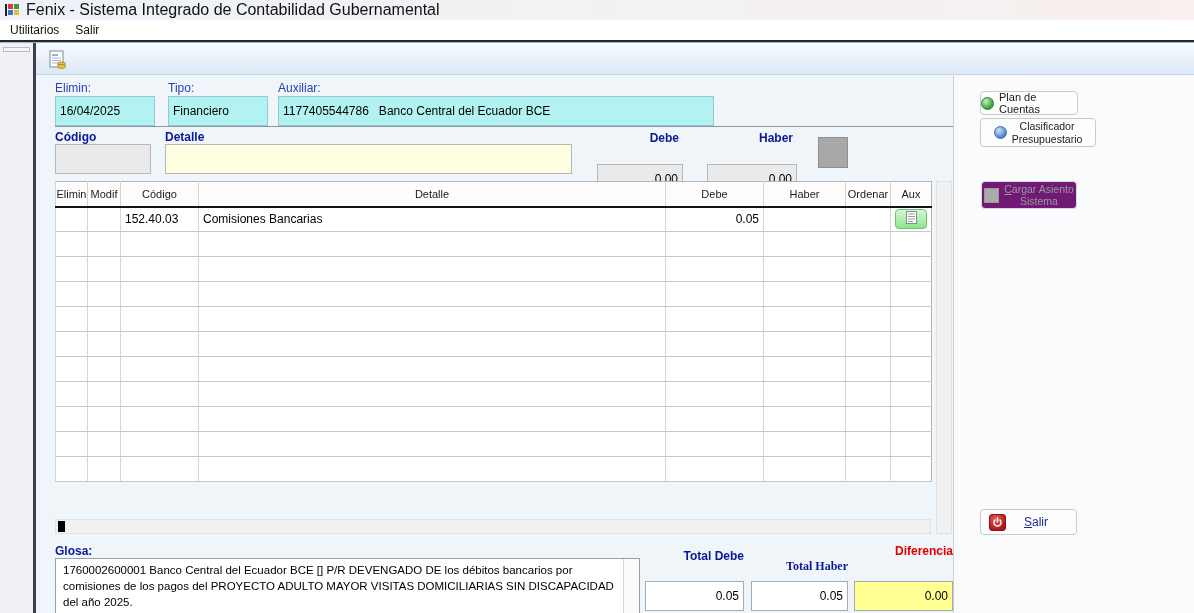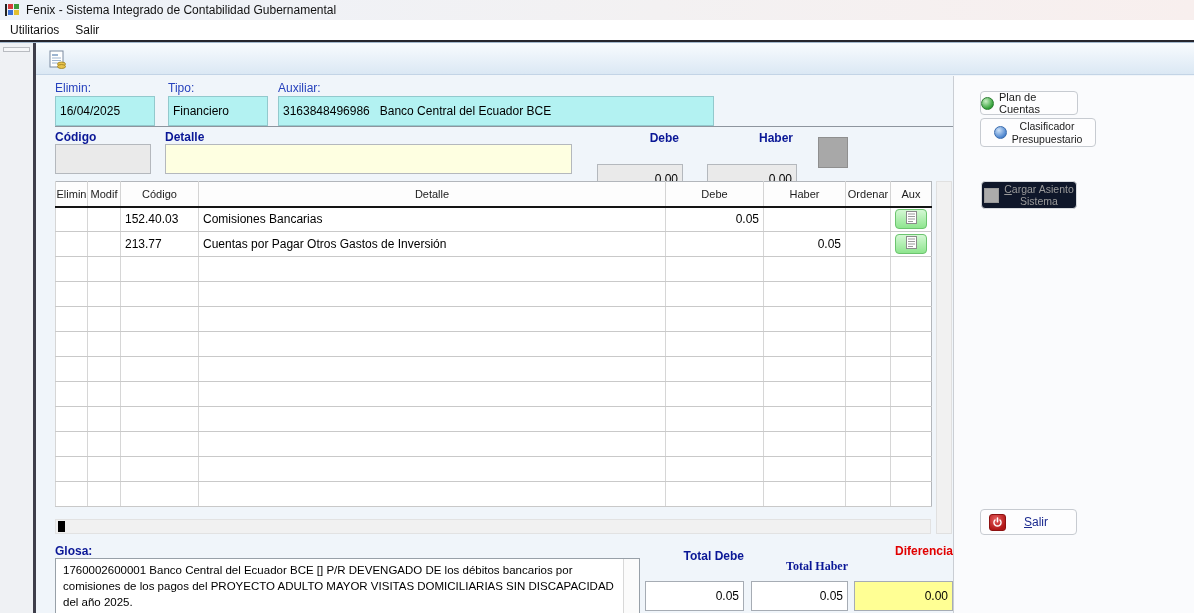--- a/index.html
+++ b/index.html
@@ -5,21 +5,21 @@
   * { margin:0; padding:0; box-sizing:border-box; }
   html,body { width:1194px; height:613px; }
   body { font-family:"Liberation Sans", sans-serif; background:#fff; }
   #win { position:relative; width:1194px; height:613px; overflow:hidden; background:#f0f5fa; }
   .abs { position:absolute; }
 
   
   .titlebar { left:0; top:0; width:1194px; height:20px;
     background:linear-gradient(90deg,#edf2f9 0%,#f3f1f2 55%,#f8efee 100%);
     display:flex; align-items:center; padding-left:4px; }
-  .titlebar .ttl { font-size:12px; color:#111; margin-left:6px; }
+  .titlebar .ttl { font-size:16px; color:#111; margin-left:6px; }
 
   
   .menubar { left:0; top:20px; width:1194px; height:20px; background:#fff;
     display:flex; align-items:center; padding-left:2px; }
   .menu-item { font-size:12px; color:#111; padding:2px 8px; cursor:default; }
 
   .topline  { left:0; top:40px; width:1194px; height:2px; background:#26262e; }
   .topline2 { left:0; top:42px; width:1194px; height:1px; background:#a3b8cd; }
 
   
@@ -77,21 +77,21 @@
 
   
   .side-btn { background:#fdfdfe; border:1px solid #c7cbd1; border-radius:4px;
     display:flex; align-items:center; justify-content:center; gap:5px; cursor:pointer;
     font-size:11px; color:#1a1a1a; }
   .side-btn .two-line { display:flex; flex-direction:column; align-items:center; line-height:1.15;
     font-size:10.5px; }
   .sphere { width:13px; height:13px; border-radius:50%; flex:0 0 auto; }
   .sphere.green { background:radial-gradient(circle at 35% 30%, #c9efc5, #35a23a 70%, #1d7a24); border:1px solid #2d7d33;}
   .sphere.blue  { background:radial-gradient(circle at 35% 30%, #cfe2f7, #4e86cf 70%, #2f64ad); border:1px solid #3a6cae;}
-  .disabled-btn { color:#9a9a9a; border-color:#d7dade; background:#0f172a; cursor:default; }
+  .disabled-btn { color:#9a9a9a; border-color:#d7dade; background:#701a75; cursor:default; }
   .gray-chip { width:15px; height:15px; background:#ababab; border:1px solid #9a9a9a; flex:0 0 auto; }
   .power-chip { width:17px; height:17px; border-radius:3px; flex:0 0 auto;
     background:radial-gradient(circle at 40% 30%, #e86060, #b01616 75%);
     border:1px solid #8d1111; display:flex; align-items:center; justify-content:center; }
   .u { text-decoration:underline; }
   .salir-txt { color:#1b2a8f; font-size:12px; }
 
   
   .glosa-box { left:55px; top:558px; width:585px; height:69px; background:#fff;
     border:1px solid #98a0a8; font-size:11.5px; line-height:1.4; color:#000;
@@ -150,21 +150,21 @@
   <div class="abs rdivider"></div>
   <div class="abs right-panel"></div>
 
   <div class="abs lbl" style="left:55px; top:81px;">Elimin:</div>
   <div class="abs field cyan" style="left:55px; top:96px; width:100px;">16/04/2025</div>
 
   <div class="abs lbl" style="left:168px; top:81px;">Tipo:</div>
   <div class="abs field cyan" style="left:168px; top:96px; width:100px;">Financiero</div>
 
   <div class="abs lbl" style="left:278px; top:81px;">Auxiliar:</div>
-  <div class="abs field cyan" style="left:278px; top:96px; width:436px;">3163848496986   Banco Central del Ecuador BCE</div>
+  <div class="abs field cyan" style="left:278px; top:96px; width:436px;">1177405544786   Banco Central del Ecuador BCE</div>
 
   <div class="abs sep" style="left:55px; top:126px; width:898px;"></div>
 
   <div class="abs lbl-b" style="left:55px; top:130px;">Código</div>
   <div class="abs lbl-b" style="left:165px; top:130px;">Detalle</div>
   <div class="abs lbl-b t-right" style="left:597px; top:131px; width:82px;">Debe</div>
   <div class="abs lbl-b t-right" style="left:707px; top:131px; width:86px;">Haber</div>
 
   <div class="abs field grayf" style="left:55px; top:144px; width:96px; height:24px;"></div>
   <div class="abs field yellowf" style="left:165px; top:144px; width:407px; height:24px;"></div>
@@ -213,40 +213,20 @@
                     <line x1="2" y1="5.5" x2="9" y2="5.5" stroke="#9a9a9a"></line>
                     <line x1="2" y1="8" x2="9" y2="8" stroke="#9a9a9a"></line>
                     <line x1="2" y1="10.5" x2="7" y2="10.5" stroke="#9a9a9a"></line>
                   </svg></span>
               </span>
             </td>
           </tr>
           <tr>
             <td class="cell-elimin"></td>
             <td class="cell-modif"></td>
-            <td class="cell-codigo">213.77</td>
-            <td class="cell-detalle">Cuentas por Pagar Otros Gastos de Inversión</td>
-            <td class="cell-num"></td>
-            <td class="cell-num">0.05</td>
-            <td class="cell-ordenar"></td>
-            <td class="cell-aux">
-              <span class="aux-btn">
-                <span><svg width="11" height="13" viewBox="0 0 11 13">
-                    <rect x="0.5" y="0.5" width="10" height="12" fill="#fff" stroke="#8a8a8a"></rect>
-                    <line x1="2" y1="3" x2="9" y2="3" stroke="#9a9a9a"></line>
-                    <line x1="2" y1="5.5" x2="9" y2="5.5" stroke="#9a9a9a"></line>
-                    <line x1="2" y1="8" x2="9" y2="8" stroke="#9a9a9a"></line>
-                    <line x1="2" y1="10.5" x2="7" y2="10.5" stroke="#9a9a9a"></line>
-                  </svg></span>
-              </span>
-            </td>
-          </tr>
-          <tr>
-            <td class="cell-elimin"></td>
-            <td class="cell-modif"></td>
             <td class="cell-codigo"></td>
             <td class="cell-detalle"></td>
             <td class="cell-num"></td>
             <td class="cell-num"></td>
             <td class="cell-ordenar"></td>
             <td class="cell-aux"></td>
           </tr>
           <tr>
             <td class="cell-elimin"></td>
             <td class="cell-modif"></td>

